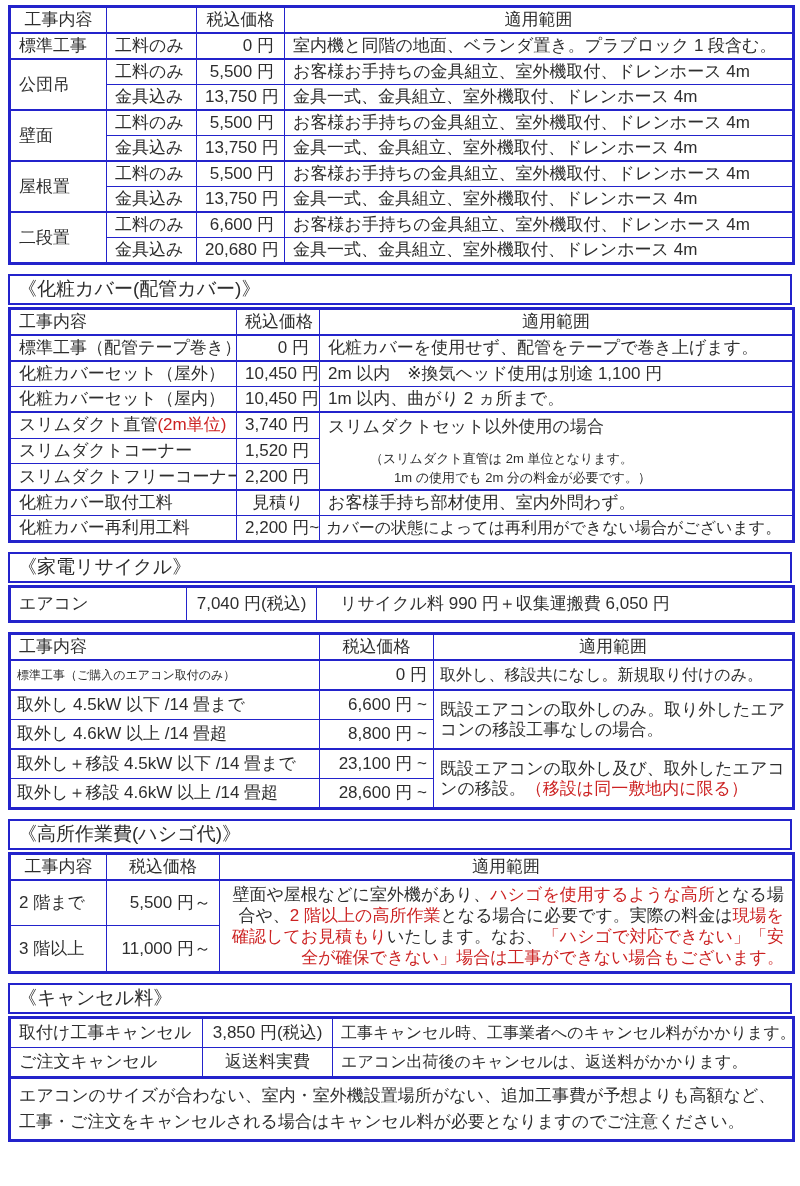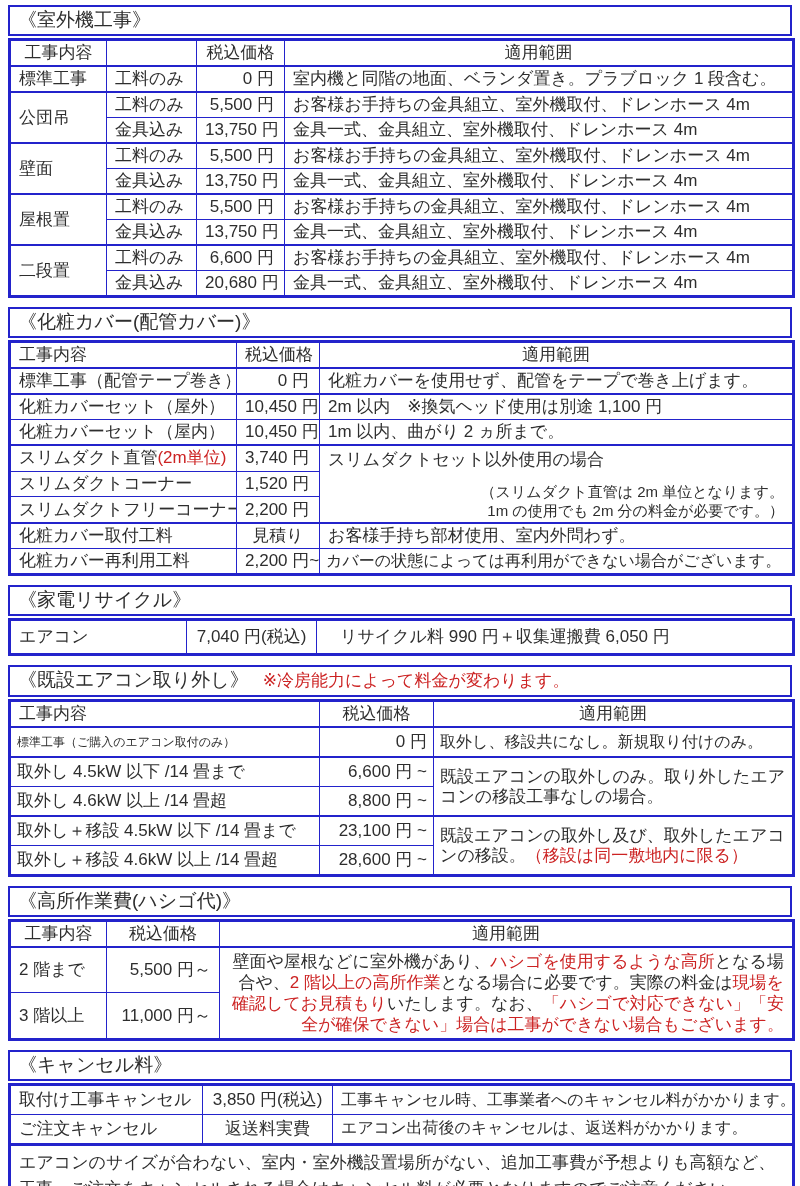--- a/index.html
+++ b/index.html
@@ -46,26 +46,25 @@
     color:var(--ink);
   }
   tr.sep td, tr.sep th, .sep-top{border-top:2px solid var(--blue);}
   thead th{border-bottom:2px solid var(--blue);}
   .c{text-align:center;}
   .price{text-align:right;padding-right:10px;}
   .price-c{text-align:center;}
   .red{color:var(--red);}
   .wrap{white-space:normal;}
   .scope-note{
-    font-size:15px;
+    font-size:13px;
     line-height:19px;
     margin-top:12px;
     margin-left:42px;
     white-space:nowrap;
-    text-align:right;
   }
   .scope-note .ln2{margin-left:24px;}
   .vtop{vertical-align:top;padding-top:4px;}
   .para{white-space:normal;line-height:21px;padding:3px 6px;text-align:right;}
   .footer-row td{
     border-top:3px solid var(--blue);
     font-size:17px;
     line-height:26px;
     padding:2px 10px;
     white-space:nowrap;
@@ -73,23 +72,20 @@
   .t4 td{padding:4px 6px;}
   .t5 td{padding:3px 8px;}
   .t6 td{padding:4px 8px;}
 </style>
 </head>
 <body>
 
 <div class="page">
 
   <div class="section">
-    <div class="title-box">
-      <span>《室外機工事》</span>
-    </div>
     <table class="t1">
       <colgroup>
           <col style="width:97px">
           <col style="width:90px">
           <col style="width:88px">
           <col style="width:509px">
         </colgroup>
       <thead>
         <tr>
           <th class="c">工事内容</th>
@@ -233,24 +229,20 @@
         <tr>
           <td style="padding:6px 8px;">エアコン</td>
           <td class="price-c">7,040 円(税込)</td>
           <td style="padding-left:23px;">リサイクル料 990 円＋収集運搬費 6,050 円</td>
         </tr>
       </tbody>
     </table>
   </div>
 
   <div class="section">
-    <div class="title-box">
-      <span>《既設エアコン取り外し》</span>
-      <span class="title-note">※冷房能力によって料金が変わります。</span>
-    </div>
     <table class="t4">
       <colgroup>
           <col style="width:310px">
           <col style="width:114px">
           <col style="width:360px">
         </colgroup>
       <thead>
         <tr>
           <th>工事内容</th>
           <th class="c">税込価格</th>
@@ -330,21 +322,21 @@
         </colgroup>
       <tbody>
         <tr>
           <td>取付け工事キャンセル</td>
           <td class="price-c">3,850 円(税込)</td>
           <td style="font-size:16px;">工事キャンセル時、工事業者へのキャンセル料がかかります。</td>
         </tr>
         <tr>
           <td>ご注文キャンセル</td>
           <td class="price-c">返送料実費</td>
-          <td style="font-size:16px;font-family:Liberation Mono, monospace;">エアコン出荷後のキャンセルは、返送料がかかります。</td>
+          <td style="font-size:16px;">エアコン出荷後のキャンセルは、返送料がかかります。</td>
         </tr>
         <tr class="footer-row">
           <td colspan="3">
             <div>エアコンのサイズが合わない、室内・室外機設置場所がない、追加工事費が予想よりも高額など、</div>
             <div>工事・ご注文をキャンセルされる場合はキャンセル料が必要となりますのでご注意ください。</div>
           </td>
         </tr>
       </tbody>
     </table>
   </div>

